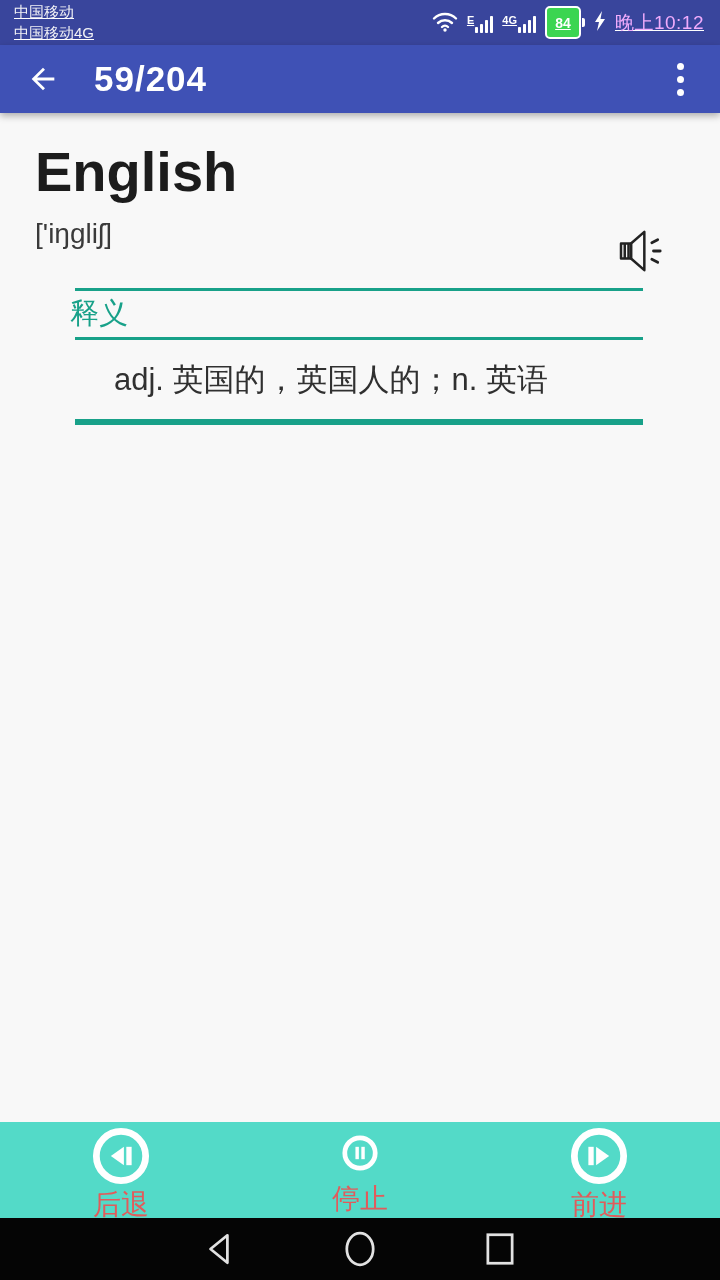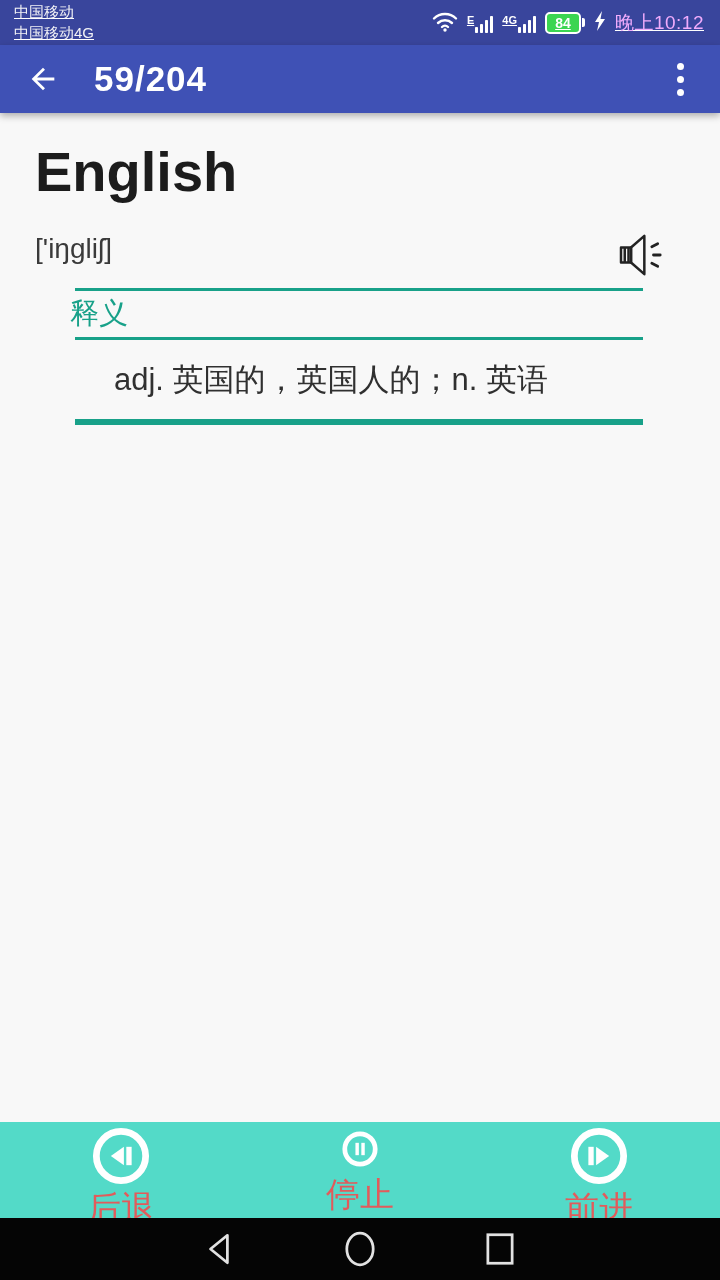--- a/index.html
+++ b/index.html
@@ -19,21 +19,21 @@
   }
   .carrier { font-size:15px; line-height:1.35; color:#f2f2f6; }
   .status-icons { display:flex; align-items:center; gap:9px; }
   .net { display:flex; align-items:flex-end; gap:1px; }
   .net-label { font-size:11px; font-weight:bold; line-height:1; transform:translateY(-7px); }
   .battery {
     display:flex; align-items:center;
   }
   .battery-pill {
     background:var(--c-battery,#3bd551); border:2px solid #fff; border-radius:5px;
-    min-width:36px; height:22px; display:flex; align-items:center; justify-content:center;
+    min-width:36px; height:33px; display:flex; align-items:center; justify-content:center;
     font-size:14px; font-weight:bold; color:#fff; padding:0 3px;
   }
   .battery-nub { width:3px; height:9px; background:#fff; border-radius:0 2px 2px 0; margin-left:1px; }
   .time { font-size:19px; color:#f0abfc; letter-spacing:0.5px; }
 
   
   .app-bar {
     height:68px; background:var(--c-appbar,#3f51b5);
     display:flex; align-items:center; padding:0 26px;
     box-shadow:0 3px 7px rgba(0,0,0,0.30);
@@ -50,21 +50,21 @@
   .menu-btn i { width:7px; height:7px; border-radius:50%; background:#fff; display:block; }
 
   
   .content {
     flex:1 1 auto; background:var(--c-content,#f8f8f8); overflow:hidden; position:relative;
   }
   .word {
     margin:26px 0 0 35px; font-size:56px; font-weight:bold; color:#1c1c1c; letter-spacing:0;
   }
   .phon-row {
-    display:flex; align-items:center; justify-content:space-between;
+    display:flex; align-items:flex-start; justify-content:space-between;
     margin:14px 52px 0 35px; height:62px;
   }
   .phonetic { font-size:28px; color:#3a3a3a; }
   .speaker { cursor:pointer; transform:translateY(8px); }
   .rule { height:3px; width:568px; margin-left:75px; background:var(--c-accent,#18a189); }
   .rule-top { margin-top:8px; }
   .section-label {
     color:var(--c-accent,#18a189); font-size:29px;
     padding:9px 0 9px 70px; height:46px; display:flex; align-items:center;
   }
@@ -79,21 +79,21 @@
   .playback-bar {
     height:96px; background:var(--c-playbar,#53dac8); flex:0 0 auto;
     display:flex; align-items:stretch; justify-content:space-between; padding:0 62px;
   }
   .pb-btn {
     width:118px; display:flex; flex-direction:column; align-items:center;
     justify-content:flex-start; cursor:pointer; padding-top:5px;
   }
   .pb-icon-big { height:60px; display:flex; align-items:center; }
   .pb-icon-small { height:60px; display:flex; align-items:center; }
-  .pb-label { font-size:34px; color:var(--c-red,#e25b5b); margin-top:1px; }
+  .pb-label { font-size:28px; color:var(--c-red,#e25b5b); margin-top:1px; }
 
   
   .nav-bar {
     height:62px; background:#050505; flex:0 0 auto;
     display:flex; align-items:center; justify-content:center; gap:100px;
   }
   .nav-btn { width:40px; height:40px; display:flex; align-items:center; justify-content:center; cursor:pointer; }
 </style>
 </head>
 <body>

